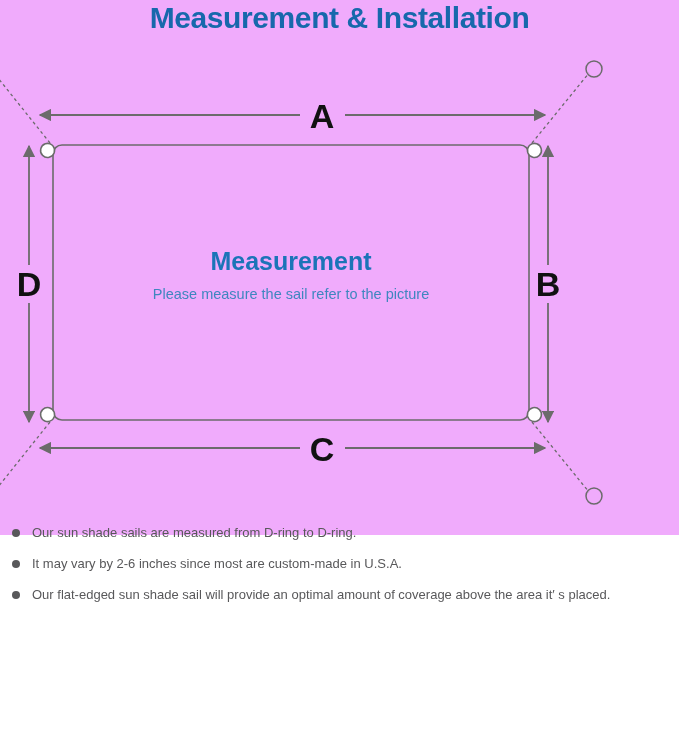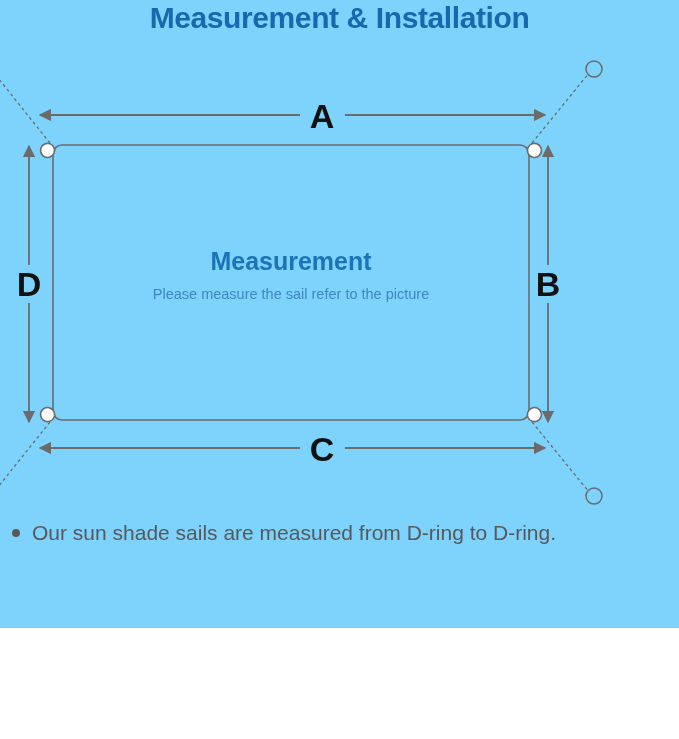--- a/index.html
+++ b/index.html
@@ -10,22 +10,22 @@
   body {
     width: 679px;
     height: 739px;
     font-family: "Liberation Sans", sans-serif;
     overflow: hidden;
     position: relative;
   }
   #page {
     position: relative;
     width: 679px;
-    height: 628px;
-    background: #7dd3fc;
+    height: 535px;
+    background: #f0abfc;
   }
   .title {
     position: absolute;
     top: 0px;
     left: 0;
     width: 679px;
     text-align: center;
     font-family: "Liberation Sans", sans-serif;
     font-weight: bold;
     font-size: 30px;
@@ -44,21 +44,21 @@
     position: absolute;
     left: 0;
     top: 522px;
     width: 679px;
   }
   .note-item {
     position: relative;
     padding-left: 32px;
     margin-bottom: 10px;
     color: #58585a;
-    font-size: 21px;
+    font-size: 13px;
     line-height: 21px;
     font-family: "Liberation Sans", sans-serif;
   }
   .note-bullet {
     position: absolute;
     left: 12px;
     top: 7px;
     width: 8px;
     height: 8px;
     border-radius: 50%;
@@ -132,15 +132,23 @@
 
     <text x="291" y="220" text-anchor="middle" font-family="Liberation Sans, sans-serif" font-size="25" font-weight="bold" fill="#1b74b8">Measurement</text>
     <text x="291" y="249" text-anchor="middle" font-family="Liberation Sans, sans-serif" font-size="14.5" fill="#3f86bf">Please measure the sail refer to the picture</text>
   </svg>
 
   <div class="notes">
     <div class="note-item">
       <span class="note-bullet"></span>
       <span class="note-text">Our sun shade sails are measured from D-ring to D-ring.</span>
     </div>
+    <div class="note-item">
+      <span class="note-bullet"></span>
+      <span class="note-text">It may vary by 2-6 inches since most are custom-made in U.S.A.</span>
+    </div>
+    <div class="note-item">
+      <span class="note-bullet"></span>
+      <span class="note-text">Our flat-edged sun shade sail will provide an optimal amount of coverage above the area it′ s placed.</span>
+    </div>
   </div>
 
 </div>
 
 </body></html>

